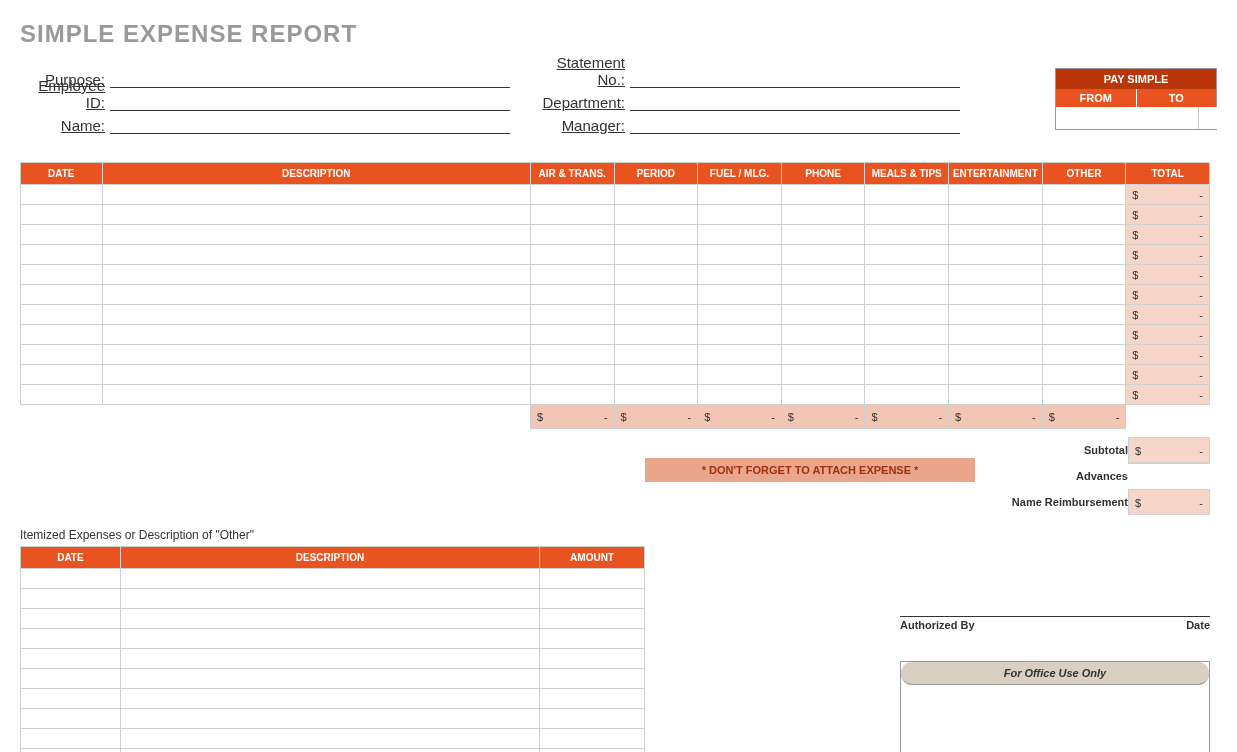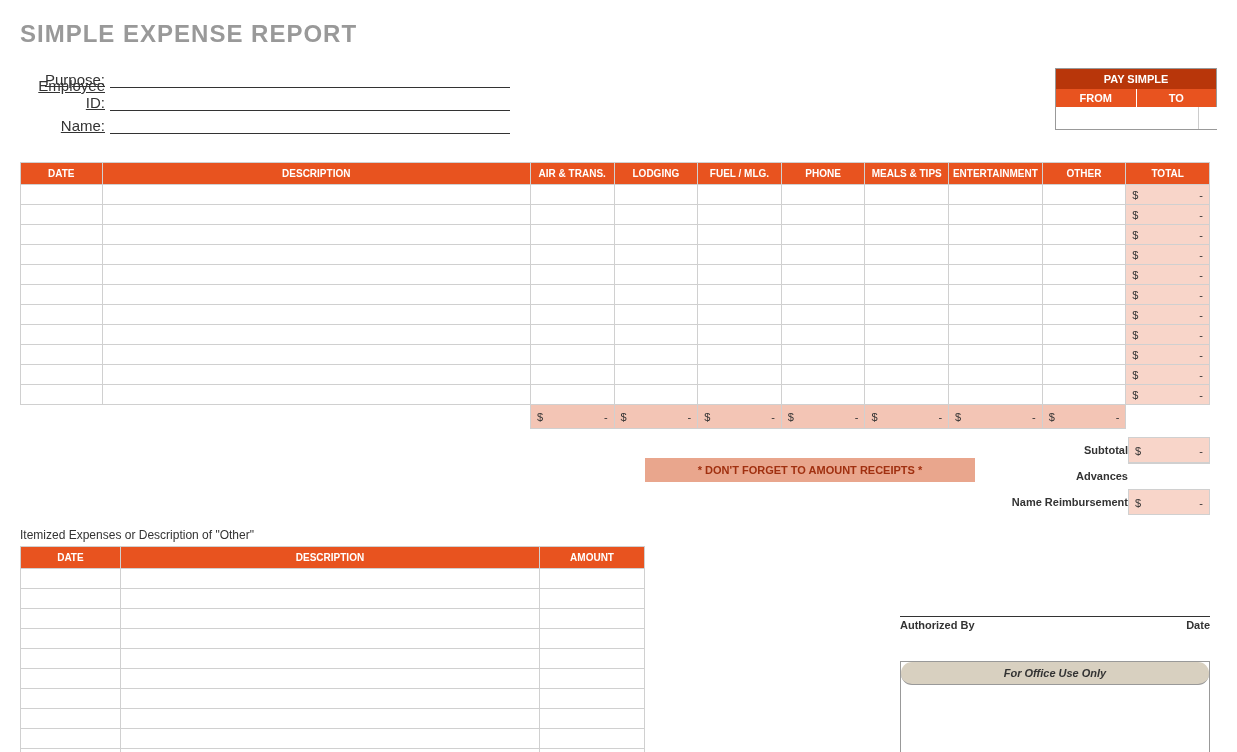--- a/index.html
+++ b/index.html
@@ -71,20 +71,34 @@
     </div>
     <div class="field-row">
       <span class="field-label">Employee ID:</span>
       <input class="field-input" value="" style="">
     </div>
     <div class="field-row">
       <span class="field-label">Name:</span>
       <input class="field-input" value="" style="">
     </div>
   </div>
+  <div class="header-mid">
+    <div class="field-row">
+      <span class="field-label">Statement No.:</span>
+      <input class="field-input" value="" style="">
+    </div>
+    <div class="field-row">
+      <span class="field-label">Department:</span>
+      <input class="field-input" value="" style="">
+    </div>
+    <div class="field-row">
+      <span class="field-label">Manager:</span>
+      <input class="field-input" value="" style="">
+    </div>
+  </div>
   <div class="header-right">
     <div class="pay-period">
       <div class="pay-period-header">PAY SIMPLE</div>
       <div class="pay-period-cols">
         <div class="pay-col-head">FROM</div>
         <div class="pay-col-head">TO</div>
       </div>
       <div class="pay-inputs">
         <input class="pay-input" value="" style="">
         <input class="pay-input" value="" style="">
@@ -92,21 +106,21 @@
     </div>
   </div>
 </div>
 
 <table class="main-table">
   <thead>
     <tr>
       <th class="col-date">DATE</th>
       <th class="col-desc">DESCRIPTION</th>
       <th class="col-cat">AIR &amp; TRANS.</th>
-      <th class="col-cat">LODGING</th>
+      <th class="col-cat">PERIOD</th>
       <th class="col-cat">FUEL / MLG.</th>
       <th class="col-cat">PHONE</th>
       <th class="col-cat">MEALS &amp; TIPS</th>
       <th class="col-cat">ENTERTAINMENT</th>
       <th class="col-cat">OTHER</th>
       <th class="col-total">TOTAL</th>
     </tr>
   </thead>
   <tbody id="main-tbody">
       <tr>
@@ -265,21 +279,21 @@
     <div>Advances</div>
     <div>Name Reimbursement</div>
   </div>
   <div class="summary-vals">
     <div class="shaded"><span class="cur">$</span><span>-</span></div>
     <div class="blank"></div>
     <div class="shaded"><span class="cur">$</span><span>-</span></div>
   </div>
 </div>
 
-<div class="receipts-note" style="position:relative;top:-56px;">* DON'T FORGET TO AMOUNT RECEIPTS *</div>
+<div class="receipts-note" style="position:relative;top:-56px;">* DON'T FORGET TO ATTACH EXPENSE *</div>
 
 <div class="itemized-label" style="margin-top:-10px;">Itemized Expenses or Description of "Other"</div>
 
 <div style="display:flex;width:1190px;gap:40px;">
   <table class="itemized-table">
     <thead>
       <tr>
         <th class="icol-date">DATE</th>
         <th class="icol-desc">DESCRIPTION</th>
         <th class="icol-amt">AMOUNT</th>

